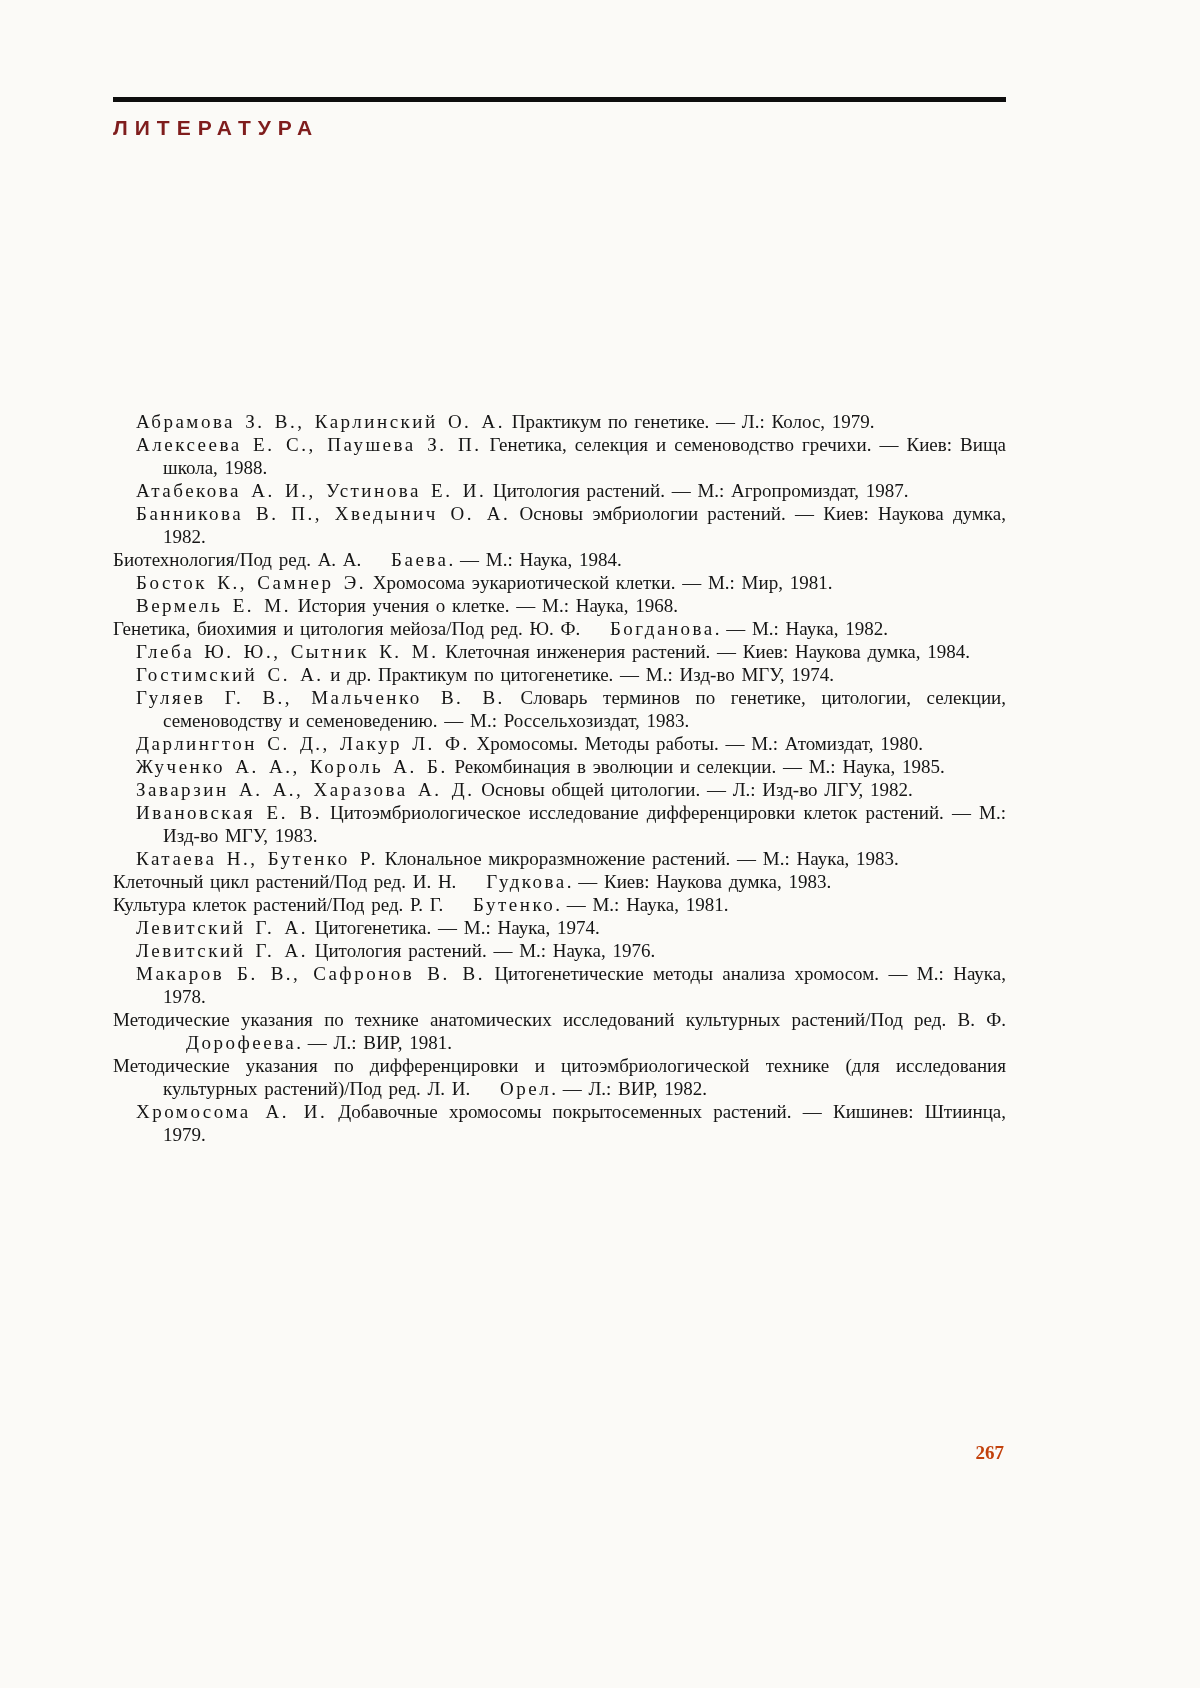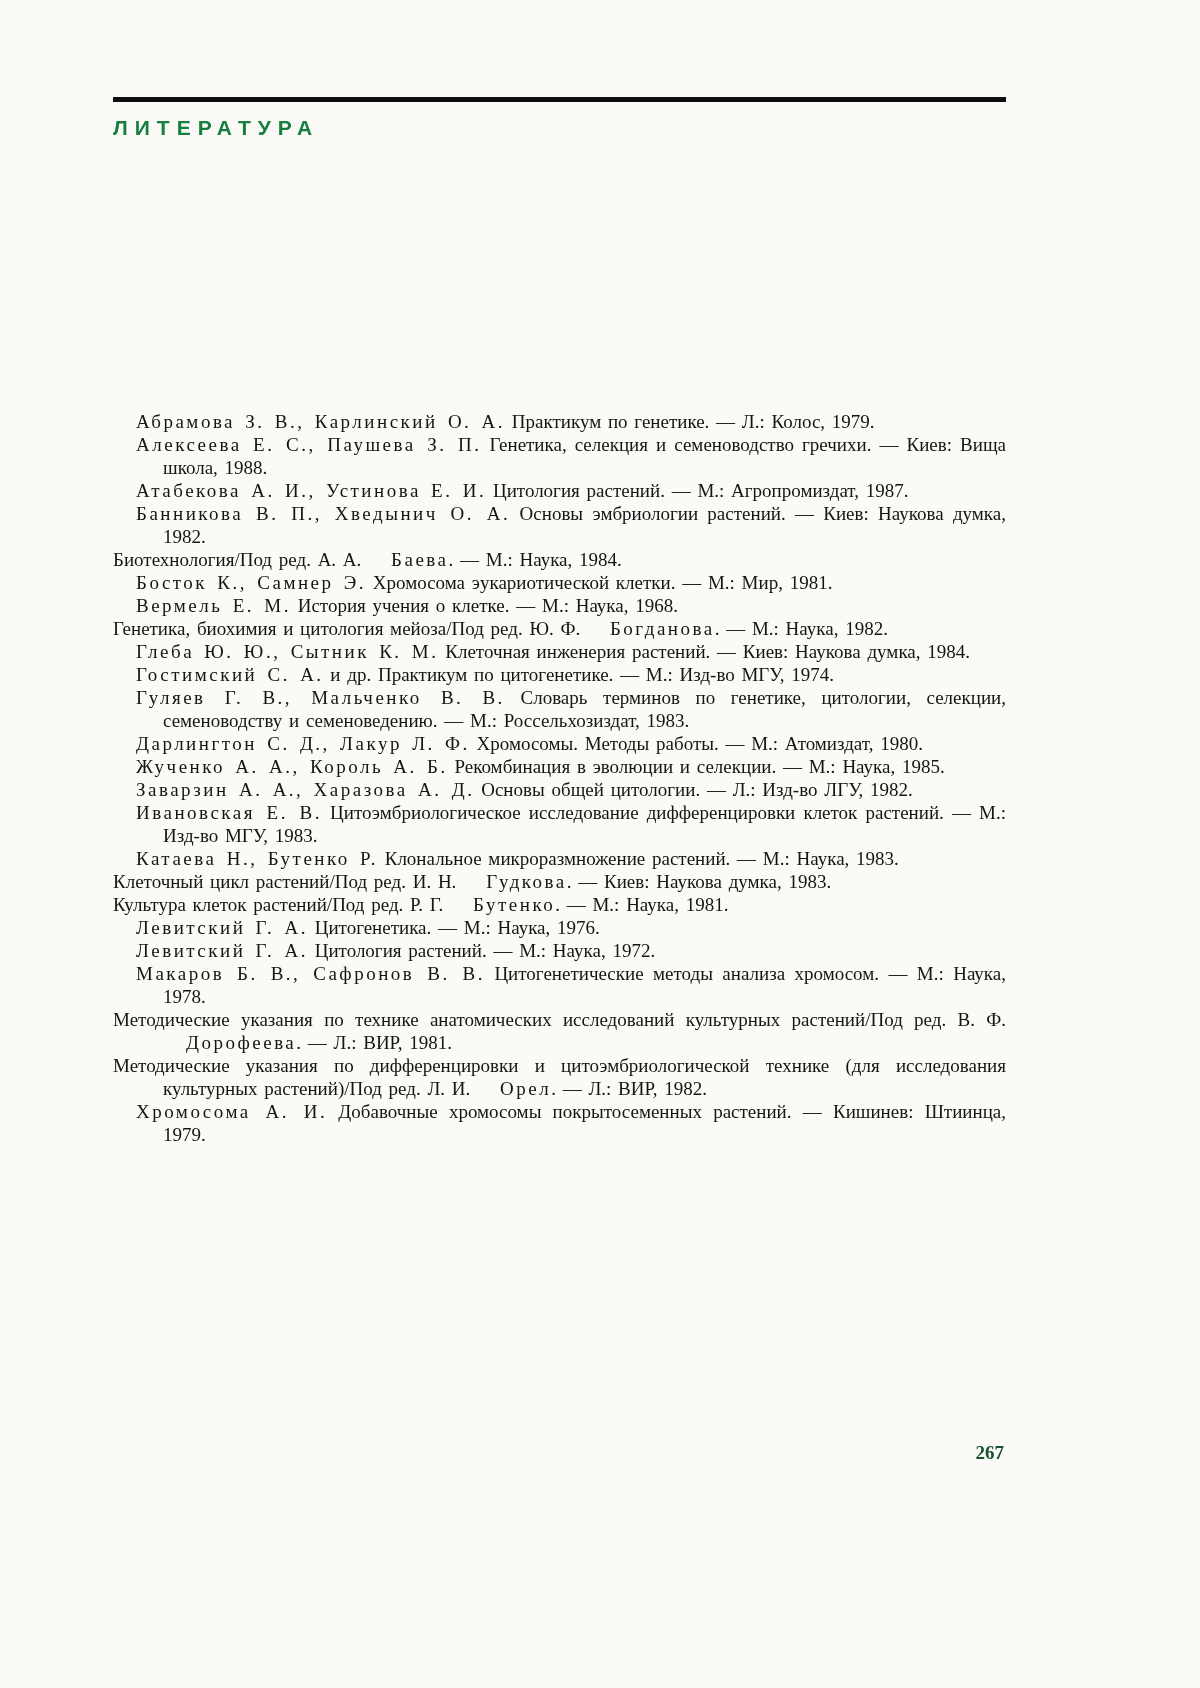--- a/index.html
+++ b/index.html
@@ -28,21 +28,21 @@
     background: #0e0e0e;
   }
   .heading {
     position: absolute;
     left: 113px;
     top: 116px;
     margin: 0;
     font-size: 21px;
     font-weight: bold;
     letter-spacing: 7px;
-    color: #15803d;
+    color: #7f1d1d;
     font-family: "Liberation Sans", sans-serif;
   }
   .refs {
     position: absolute;
     left: 113px;
     top: 410px;
     width: 893px;
   }
   .ref {
     margin: 0;
@@ -57,21 +57,21 @@
     letter-spacing: 2.5px;
     word-spacing: 3px;
     margin-left: 23px;
   }
   .page-number {
     position: absolute;
     right: 196px;
     top: 1442px;
     font-size: 19px;
     font-weight: bold;
-    color: #14532d;
+    color: #c2410c;
   }
 </style>
 </head>
 <body>
 
 <div class="page">
   <div class="top-rule"></div>
   <h1 class="heading">ЛИТЕРАТУРА</h1>
   <div class="refs">
       <p class="ref"><span class="author">Абрамова З. В., Карлинский О. А.</span><span class="plain"> Практикум по генетике. — Л.: Колос, 1979.</span></p>
@@ -85,21 +85,21 @@
       <p class="ref"><span class="author">Глеба Ю. Ю., Сытник К. М.</span><span class="plain"> Клеточная инженерия растений. — Киев: Наукова думка, 1984.</span></p>
       <p class="ref"><span class="author">Гостимский С. А.</span><span class="plain"> и др. Практикум по цитогенетике. — М.: Изд-во МГУ, 1974.</span></p>
       <p class="ref"><span class="author">Гуляев Г. В., Мальченко В. В.</span><span class="plain"> Словарь терминов по генетике, цитологии, селекции, семеноводству и семеноведению. — М.: Россельхозиздат, 1983.</span></p>
       <p class="ref"><span class="author">Дарлингтон С. Д., Лакур Л. Ф.</span><span class="plain"> Хромосомы. Методы работы. — М.: Атомиздат, 1980.</span></p>
       <p class="ref"><span class="author">Жученко А. А., Король А. Б.</span><span class="plain"> Рекомбинация в эволюции и селекции. — М.: Наука, 1985.</span></p>
       <p class="ref"><span class="author">Заварзин А. А., Харазова А. Д.</span><span class="plain"> Основы общей цитологии. — Л.: Изд-во ЛГУ, 1982.</span></p>
       <p class="ref"><span class="author">Ивановская Е. В.</span><span class="plain"> Цитоэмбриологическое исследование дифференцировки клеток растений. — М.: Изд-во МГУ, 1983.</span></p>
       <p class="ref"><span class="author">Катаева Н., Бутенко Р.</span><span class="plain"> Клональное микроразмножение растений. — М.: Наука, 1983.</span></p>
       <p class="ref"><span class="plain">Клеточный цикл растений/Под ред. И. Н. </span><span class="author">Гудкова</span><span class="plain">. — Киев: Наукова думка, 1983.</span></p>
       <p class="ref"><span class="plain">Культура клеток растений/Под ред. Р. Г. </span><span class="author">Бутенко</span><span class="plain">. — М.: Наука, 1981.</span></p>
-      <p class="ref"><span class="author">Левитский Г. А.</span><span class="plain"> Цитогенетика. — М.: Наука, 1976.</span></p>
-      <p class="ref"><span class="author">Левитский Г. А.</span><span class="plain"> Цитология растений. — М.: Наука, 1972.</span></p>
+      <p class="ref"><span class="author">Левитский Г. А.</span><span class="plain"> Цитогенетика. — М.: Наука, 1974.</span></p>
+      <p class="ref"><span class="author">Левитский Г. А.</span><span class="plain"> Цитология растений. — М.: Наука, 1976.</span></p>
       <p class="ref"><span class="author">Макаров Б. В., Сафронов В. В.</span><span class="plain"> Цитогенетические методы анализа хромосом. — М.: Наука, 1978.</span></p>
       <p class="ref"><span class="plain">Методические указания по технике анатомических исследований культурных растений/Под ред. В. Ф. </span><span class="author">Дорофеева</span><span class="plain">. — Л.: ВИР, 1981.</span></p>
       <p class="ref"><span class="plain">Методические указания по дифференцировки и цитоэмбриологической технике (для исследования культурных растений)/Под ред. Л. И. </span><span class="author">Орел</span><span class="plain">. — Л.: ВИР, 1982.</span></p>
       <p class="ref"><span class="author">Хромосома А. И.</span><span class="plain"> Добавочные хромосомы покрытосеменных растений. — Кишинев: Штиинца, 1979.</span></p>
     </div>
   <div class="page-number">267</div>
 </div>
 
 </body></html>

